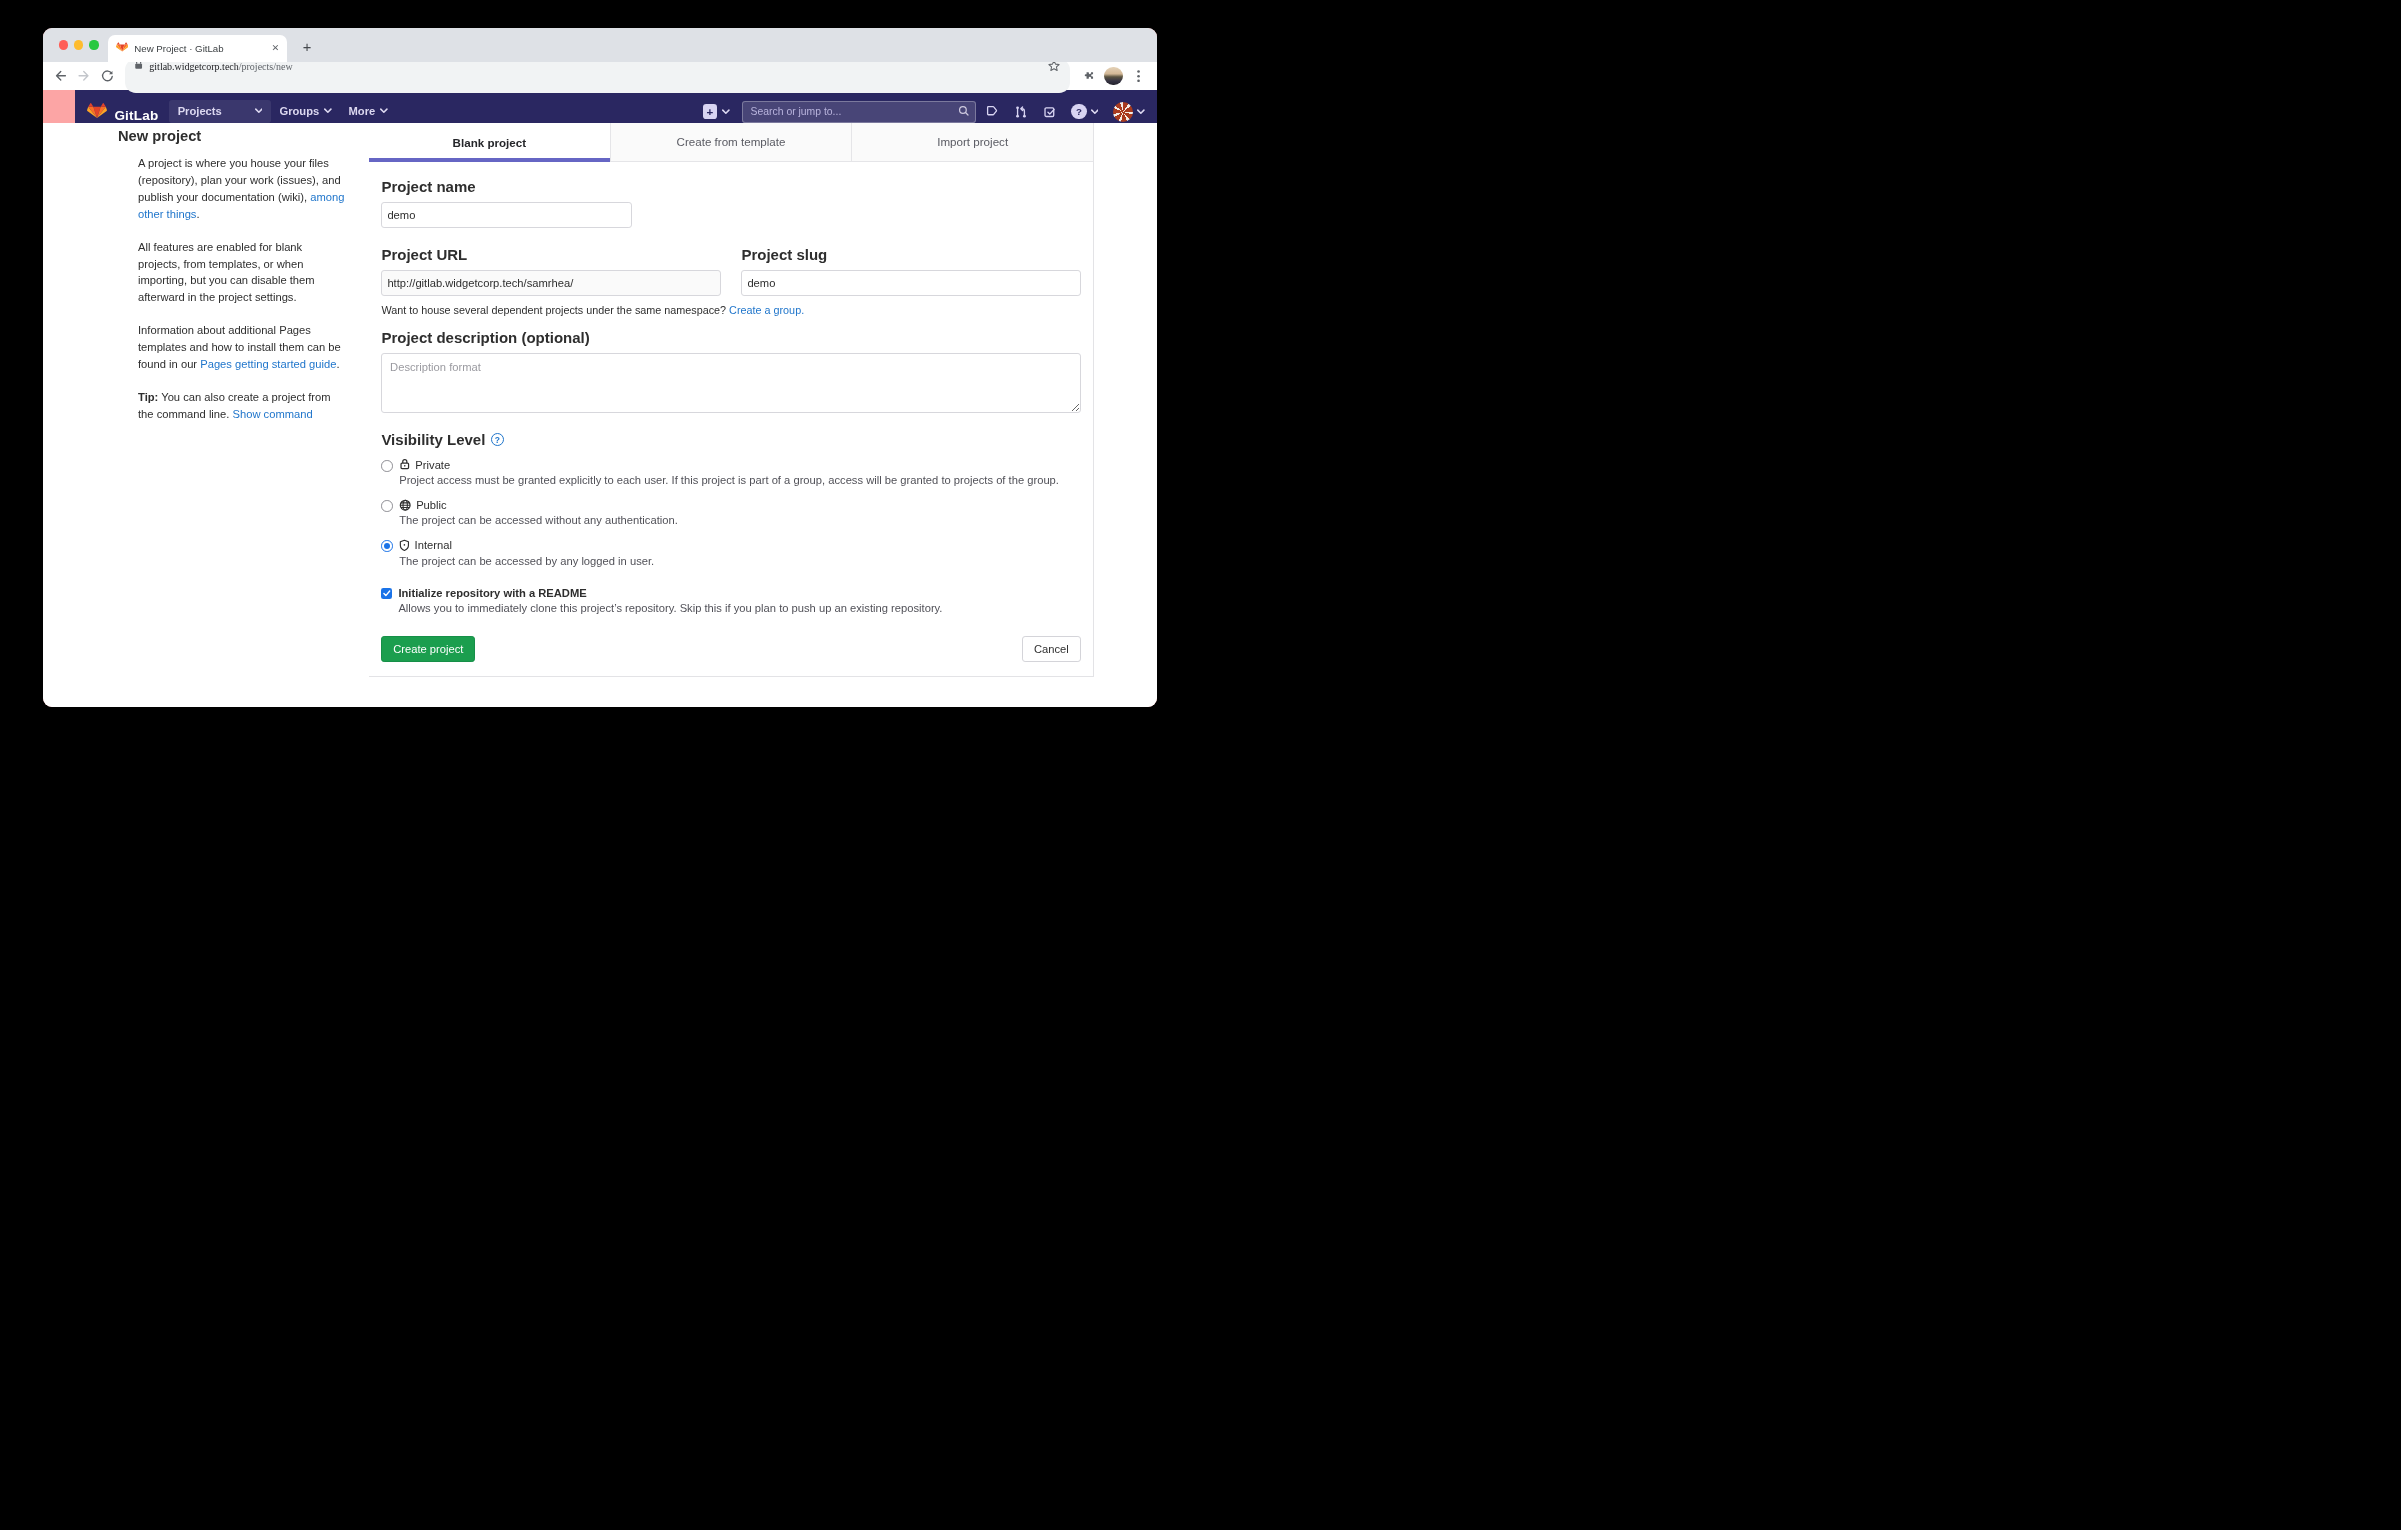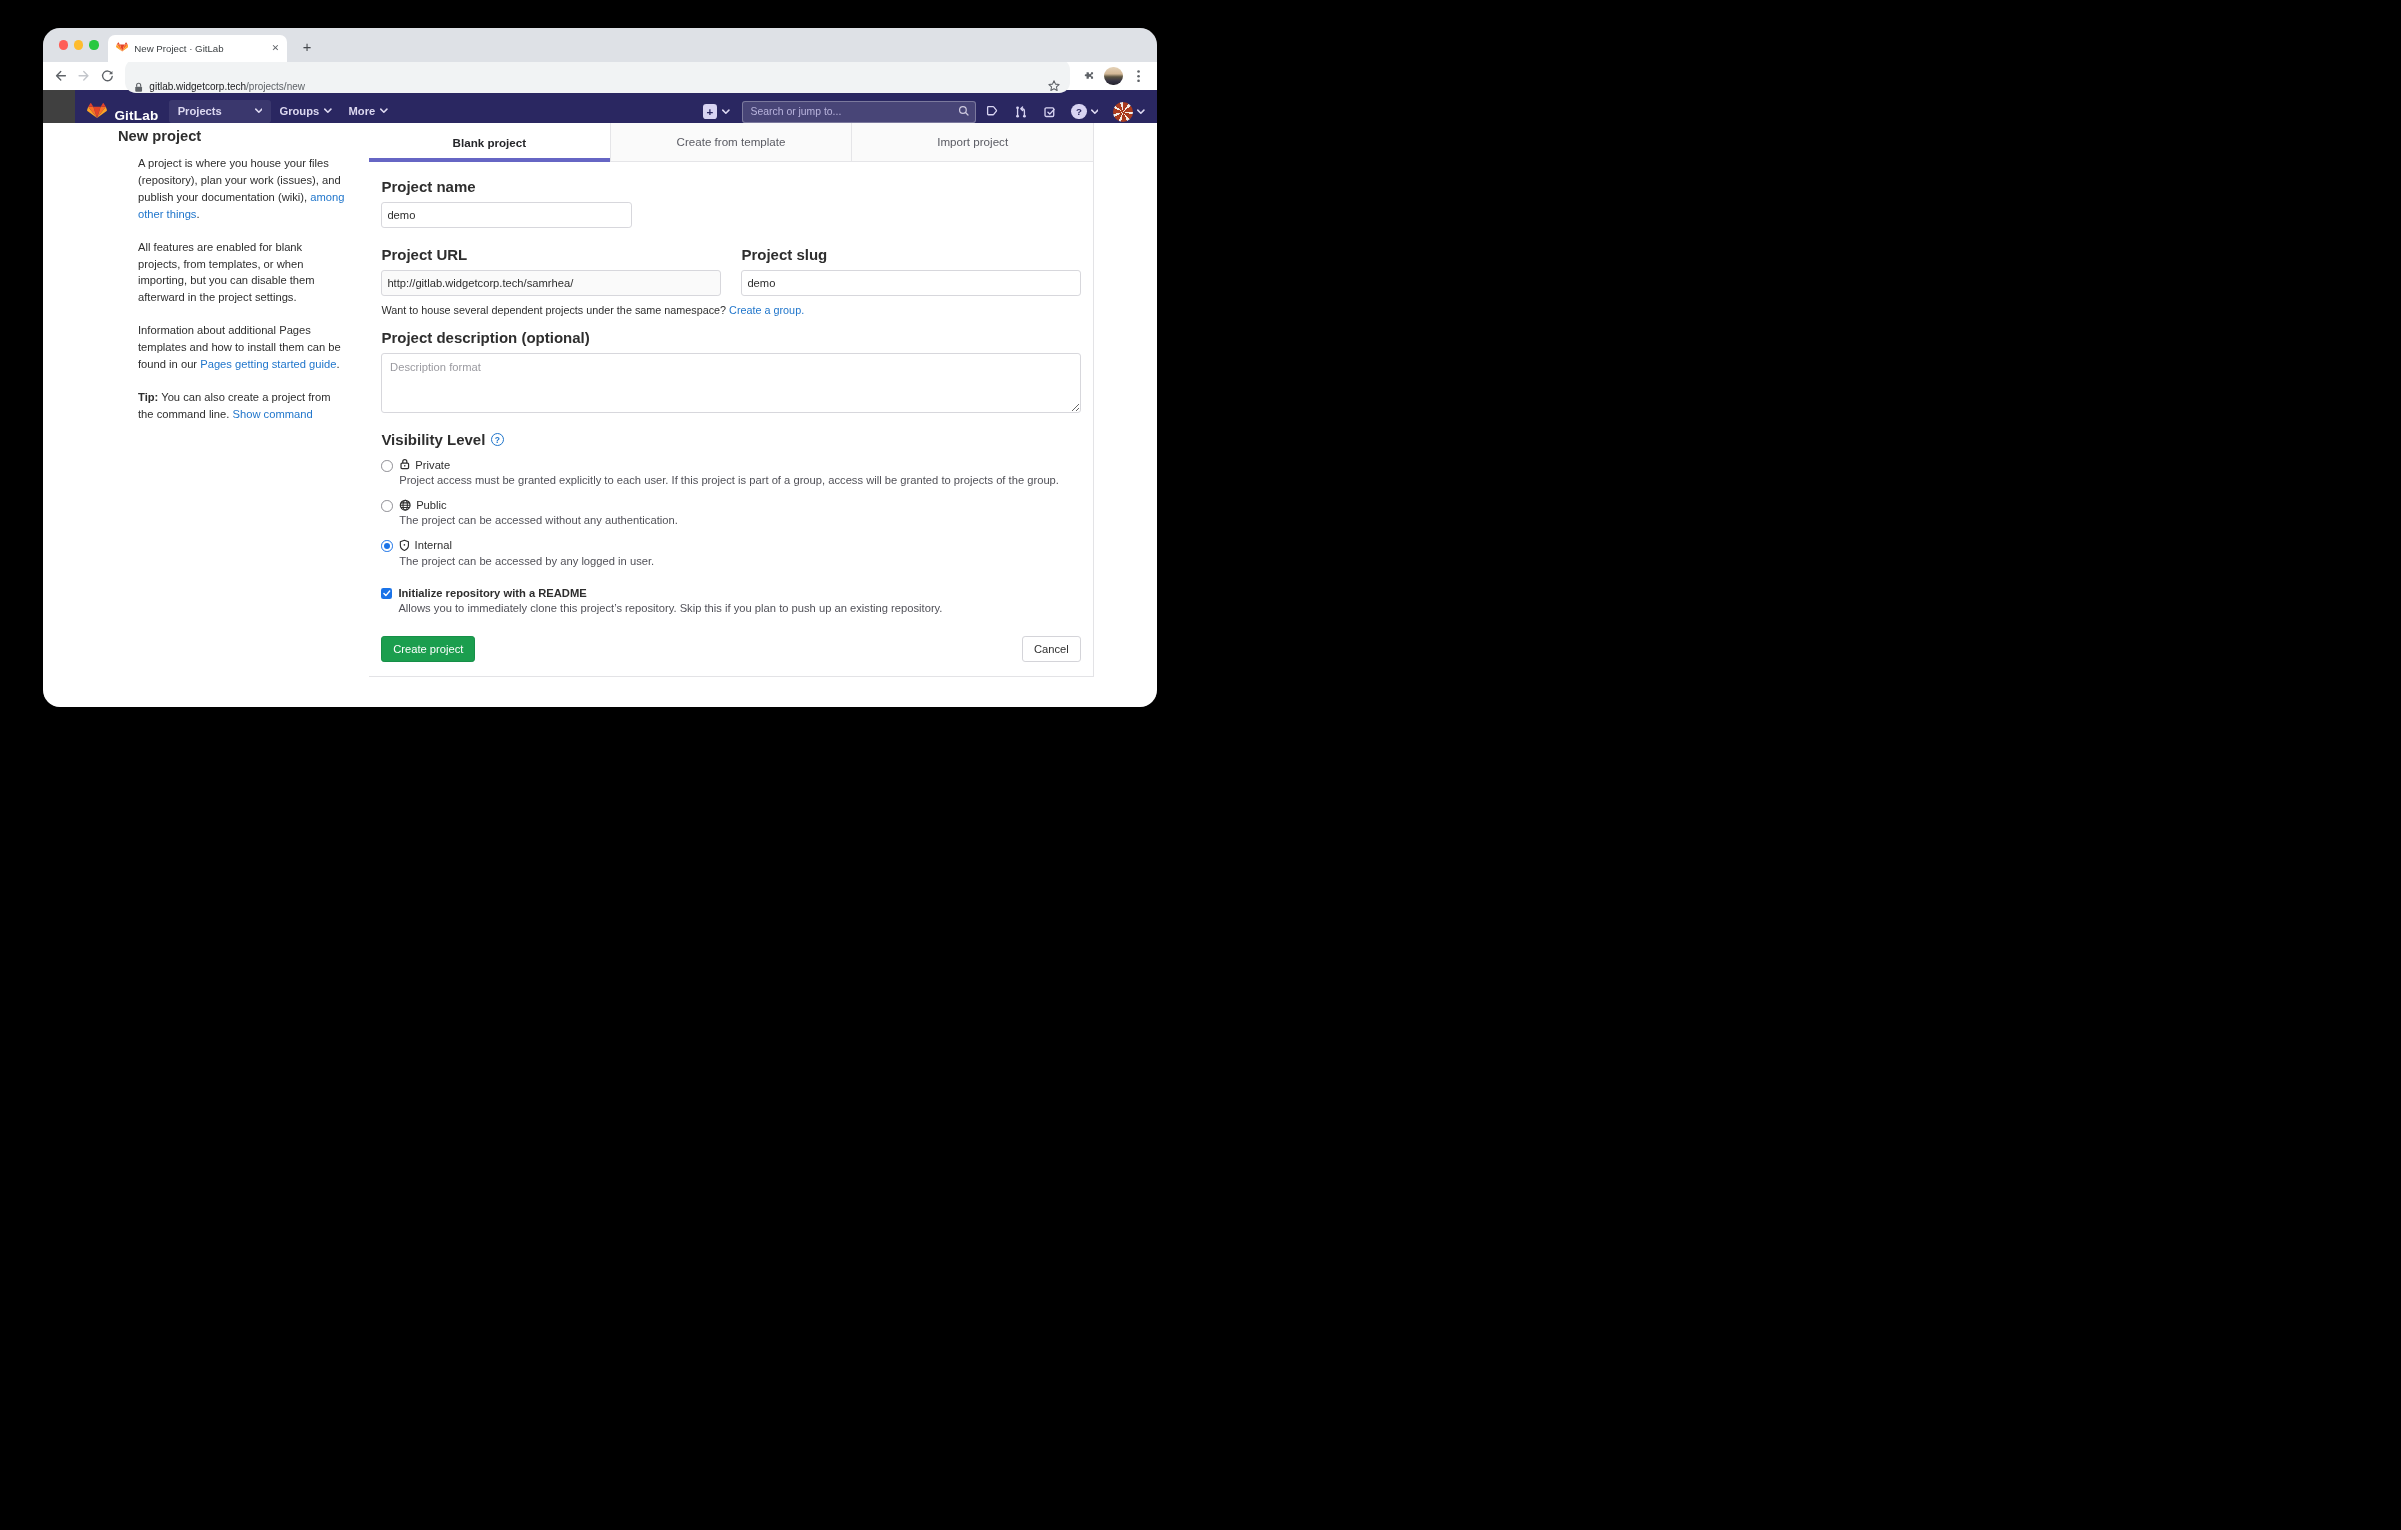--- a/index.html
+++ b/index.html
@@ -1,39 +1,39 @@
 <!DOCTYPE html>
 <html style="font-size:12.4px"><head>
 <meta charset="utf-8">
 <style>
   * { margin:0; padding:0; box-sizing:border-box; }
   html,body { background:#000; }
   body { font-family:"Liberation Sans", sans-serif; }
   .stage { position:relative; width:1201px; height:765px; background:#000; overflow:hidden; }
   .window { position:absolute; left:43px; top:28px; width:1114px; height:679px;
-            border-radius:17px; overflow:hidden; background:#404040;
+            border-radius:9px; overflow:hidden; background:#fca5a5;
             box-shadow:0 14px 46px rgba(0,0,0,.55); }
 
   
   .tabstrip { height:34px; background:#dee1e6; position:relative; }
   .lights { position:absolute; left:15.5px; top:12.4px; display:flex; gap:6.2px; }
   .light { width:9.3px; height:9.3px; border-radius:50%; }
   .light.red { background:#ff5e57; } .light.yellow { background:#febc2e; } .light.green { background:#28c840; }
   .tab { position:absolute; left:65px; bottom:0; width:179px; height:27px; background:#fff;
          border-radius:7px 7px 0 0; display:flex; align-items:center; padding:0 7.7px; }
   .tab-title { font-size:9.7px; color:#3c4043; margin-left:6.2px; white-space:nowrap; overflow:hidden; flex:1; }
   .tab-close { color:#5f6368; font-size:9.3px; margin-left:4.6px; line-height:1; }
   .newtab-btn { position:absolute; left:254px; bottom:4.6px; width:20px; height:20px; display:flex;
                 align-items:center; justify-content:center; color:#45484d; font-size:14.7px; border-radius:50%; }
 
   
   .urlrow { height:28px; background:#fff; display:flex; align-items:center; padding:0 7.7px; gap:3.1px; }
   .nav-ic { width:20px; height:20px; display:flex; align-items:center; justify-content:center; flex:none; }
   .omnibox { flex:1; height:34px; background:#f1f3f4; border-radius:10.8px; display:flex;
-             align-items:flex-end; padding:0 9.3px; gap:6.2px; margin:0 4.6px; min-width:0; }
+             align-items:flex-start; padding:0 9.3px; gap:6.2px; margin:0 4.6px; min-width:0;font-family:Liberation Serif, serif; }
   .url-host { font-size:10px; color:#202124; }
   .url-path { font-size:10px; color:#5f6368; }
   .omni-star { margin-left:auto; }
   .ext-ic { width:21.7px; height:21.7px; display:flex; align-items:center; justify-content:center; flex:none; }
   .chrome-avatar { width:18.6px; height:18.6px; border-radius:50%;
     background:linear-gradient(180deg,#e4d2b8 0%,#d3b896 38%,#5a5340 55%,#353343 78%,#23222b 100%); }
 
   
   .glbar { height:32.5px; background:#2a2761; display:flex; align-items:flex-end; padding:0 12.4px;margin-left:32px; }
   .gl-logo { width:20px; height:19.3px; flex:none; }

